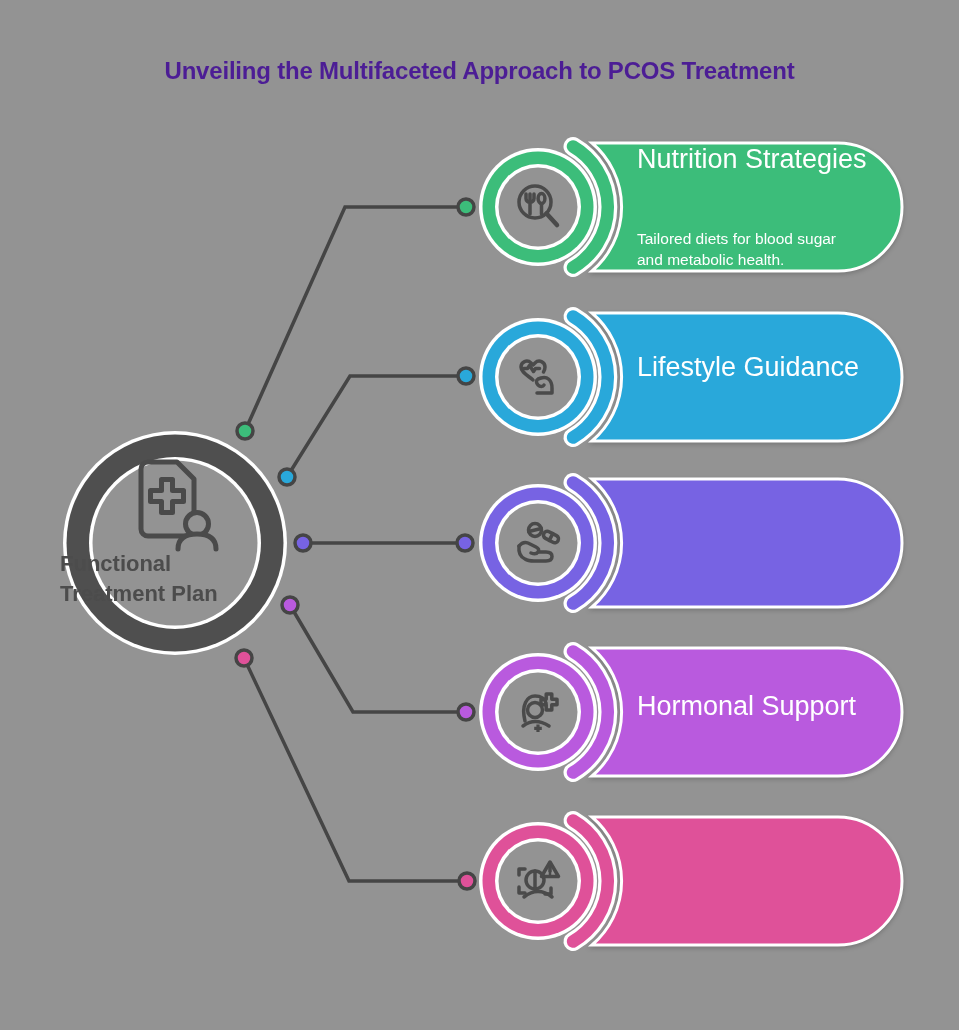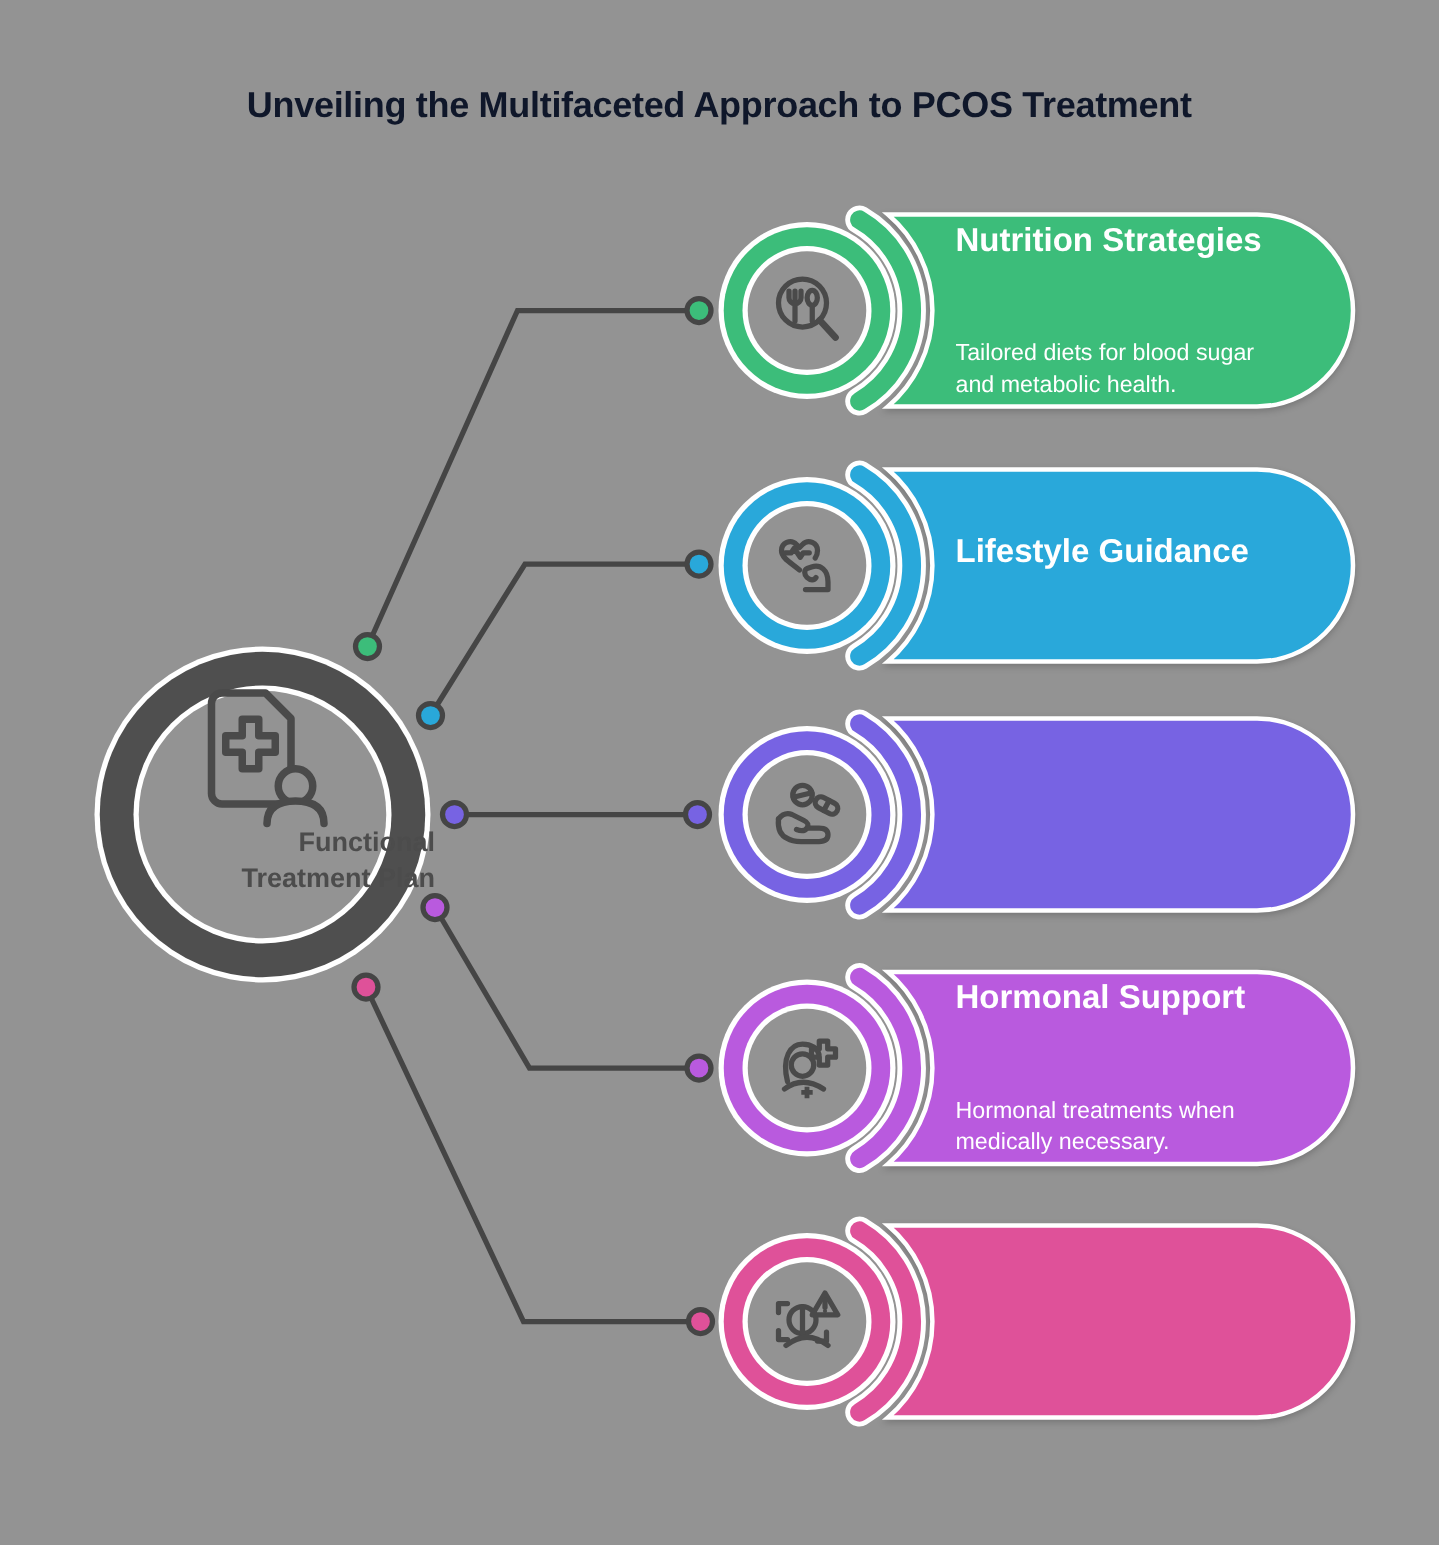--- a/index.html
+++ b/index.html
@@ -17,27 +17,27 @@
   .ring-bg{fill:#939393;}
   .hub-dark{fill:#4f4f4f;}
 
   .icon path,.icon circle,.icon ellipse,.icon rect{
     fill:none;stroke:#4a4a4a;stroke-width:3.5px;stroke-linecap:round;stroke-linejoin:round;}
   .icon .fill{fill:#4a4a4a;stroke:none;}
   .hub-icon path,.hub-icon circle{stroke-width:5px;}
   .hub-icon .bgfill{fill:#939393;}
 
   .title{position:absolute;left:0;top:57px;width:959px;text-align:center;
-    font-size:24px;font-weight:700;color:#0f172a;letter-spacing:-0.2px;}
-  .center-label{position:absolute;left:60px;top:549px;width:230px;text-align:right;
-    font-size:18px;font-weight:700;line-height:1.35;color:#4c4c4c;white-space:pre-line;}
+    font-size:24px;font-weight:700;color:#4c1d95;letter-spacing:-0.2px;}
+  .center-label{position:absolute;left:60px;top:549px;width:230px;text-align:left;
+    font-size:22px;font-weight:700;line-height:1.35;color:#4c4c4c;white-space:pre-line;}
 
   .item-text{position:absolute;left:637px;width:272px;transform:translateY(-50%);
     display:flex;flex-direction:column;color:#ffffff;}
-  .item-title{font-size:22px;font-weight:700;line-height:1.25;margin-bottom:11px;white-space:pre-line;}
+  .item-title{font-size:27px;font-weight:400;line-height:1.25;margin-bottom:11px;white-space:pre-line;}
   .item-desc{font-size:15.5px;line-height:1.4;white-space:pre-line;margin-top:40px;}
 </style>
 </head>
 <body>
 
 <div class="canvas">
 
   <svg class="diagram" width="959" height="1030" viewBox="0 0 959 1030">
 
     <g>
@@ -173,18 +173,16 @@
 and metabolic health.</div>
   </div>
 
   <div class="item-text" style="top:373px">
     <div class="item-title">Lifestyle Guidance</div>
   </div>
 
 
   <div class="item-text" style="top:712px">
     <div class="item-title">Hormonal Support</div>
-    <div class="item-desc">Hormonal treatments when
-medically necessary.</div>
   </div>
 
 
 </div>
 
 </body></html>

